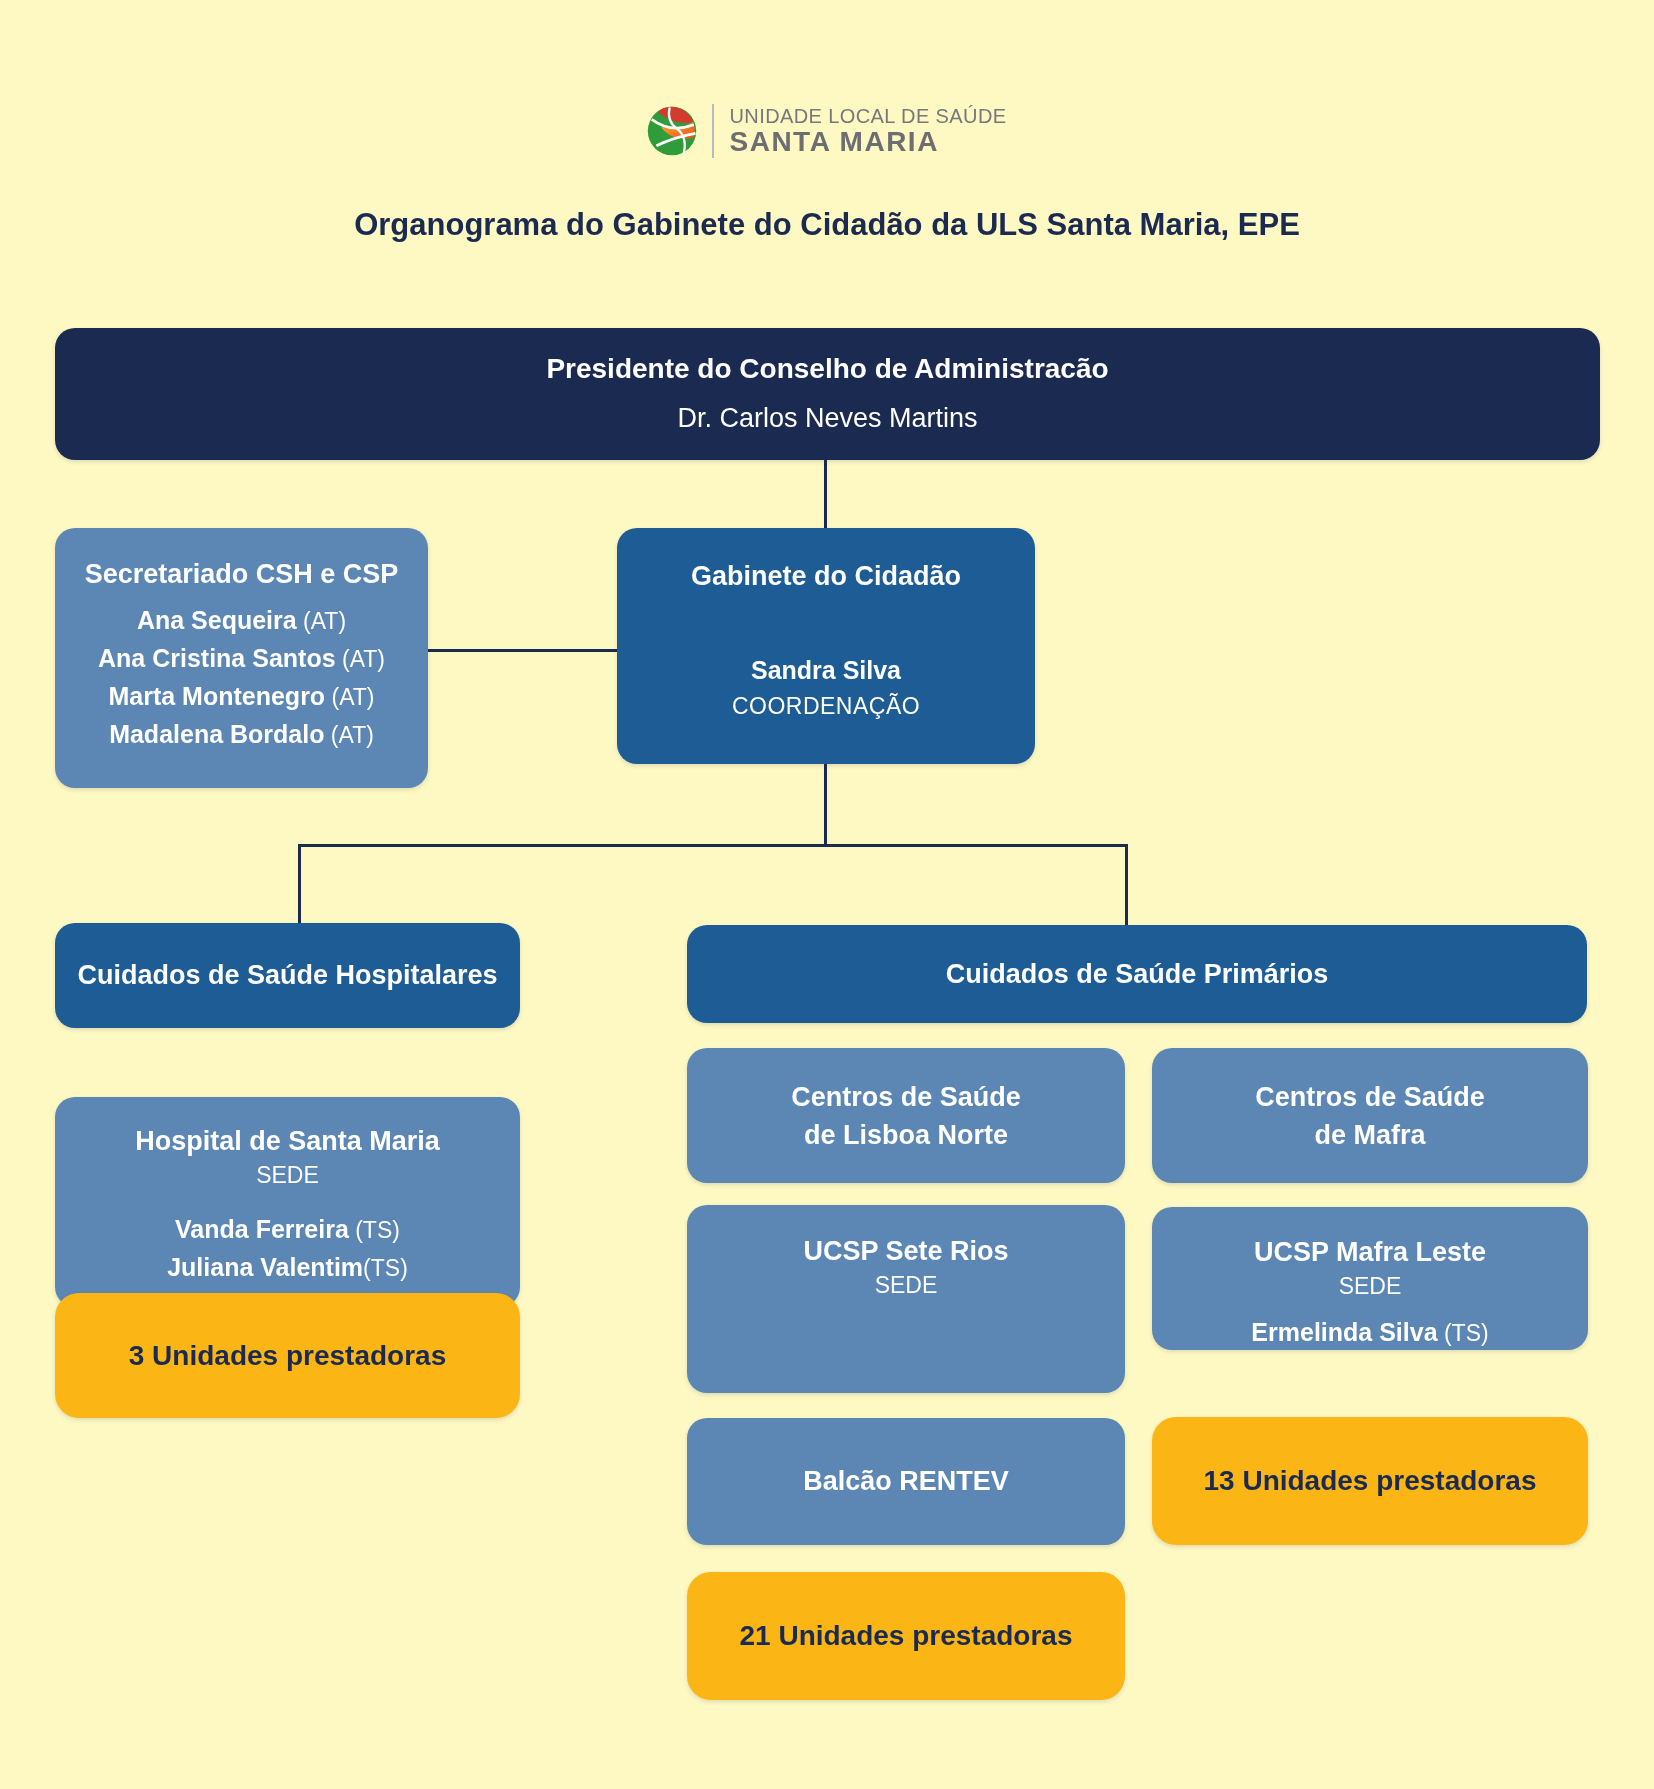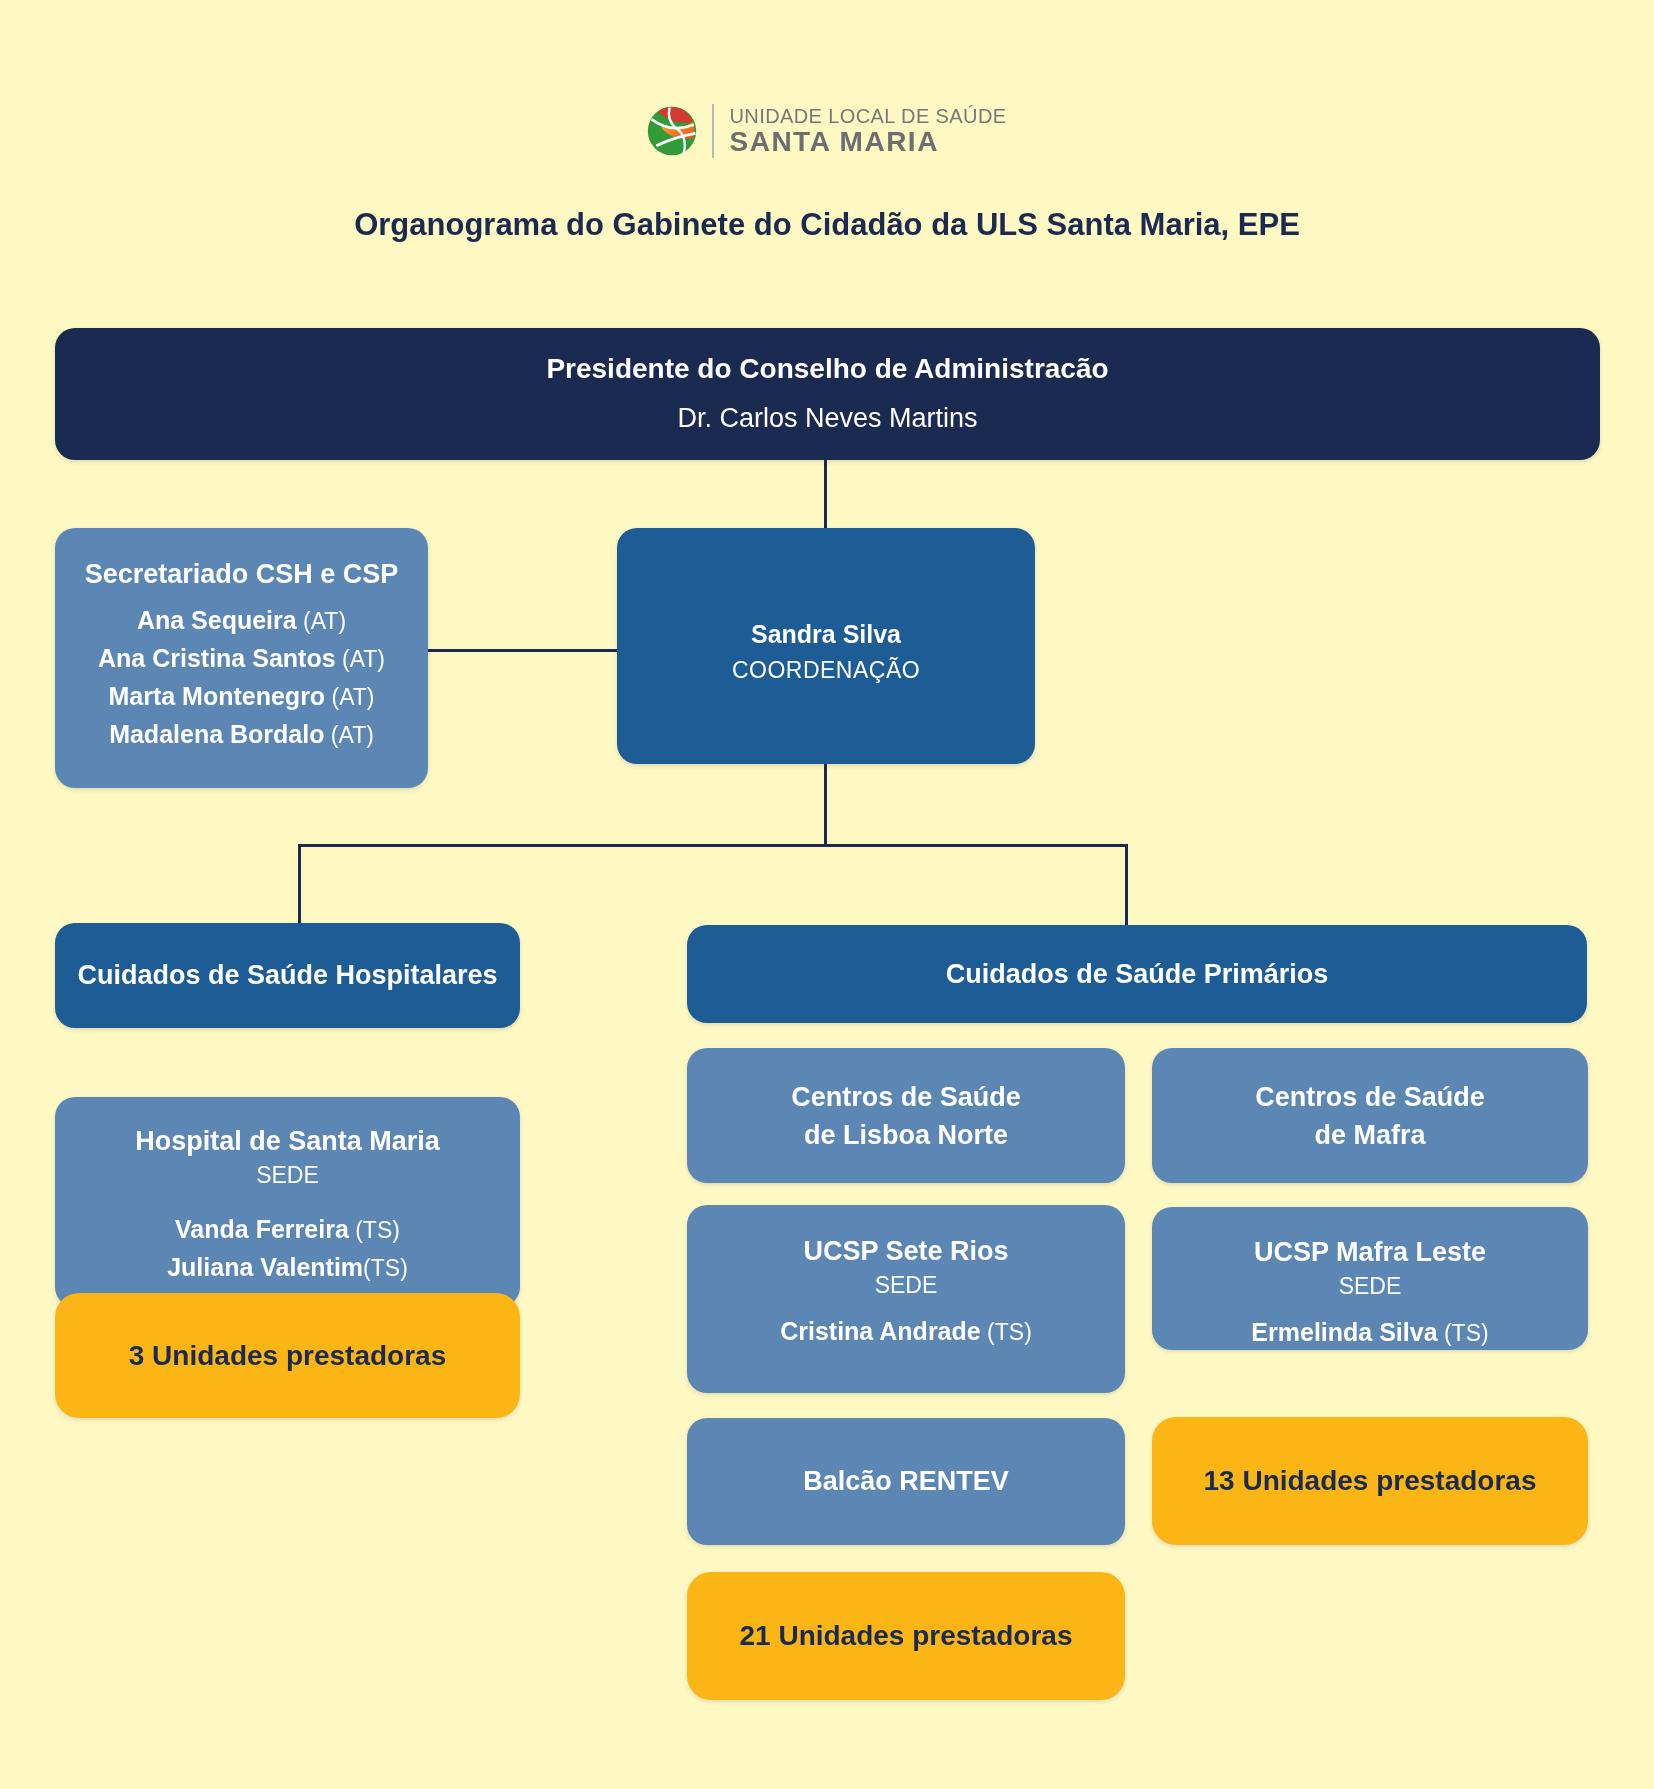--- a/index.html
+++ b/index.html
@@ -181,20 +181,21 @@
     <div class="node-title">Secretariado CSH e CSP</div>
     <div class="members">
       <div class="member"><span>Ana Sequeira</span><span class="mtag"> (AT)</span></div>
       <div class="member"><span>Ana Cristina Santos</span><span class="mtag"> (AT)</span></div>
       <div class="member"><span>Marta Montenegro</span><span class="mtag"> (AT)</span></div>
       <div class="member"><span>Madalena Bordalo</span><span class="mtag"> (AT)</span></div>
     </div>
   </div>
 
   <div class="box bluebox gabinete">
+    <div class="node-title">Gabinete do Cidadão</div>
     <div class="member name">Sandra Silva</div>
     <div class="caps">COORDENAÇÃO</div>
   </div>
 
   <div class="box bluebox center-flex csh-header">
     <div class="header-label">Cuidados de Saúde Hospitalares</div>
   </div>
   <div class="box bluebox center-flex csp-header">
     <div class="header-label">Cuidados de Saúde Primários</div>
   </div>
@@ -218,23 +219,20 @@
   </div>
 
   <div class="box steelbox center-flex mafra-centro">
     <div class="two-line">Centros de Saúde</div>
     <div class="two-line">de Mafra</div>
   </div>
 
   <div class="box steelbox sete-rios">
     <div class="node-title">UCSP Sete Rios</div>
     <div class="sub">SEDE</div>
-    <div class="members">
-      <div class="member"><span>Cristina Andrade</span><span class="mtag"> (TS)</span></div>
-    </div>
   </div>
 
   <div class="box steelbox mafra-leste">
     <div class="node-title">UCSP Mafra Leste</div>
     <div class="sub">SEDE</div>
     <div class="members">
       <div class="member"><span>Ermelinda Silva</span><span class="mtag"> (TS)</span></div>
     </div>
   </div>
 

